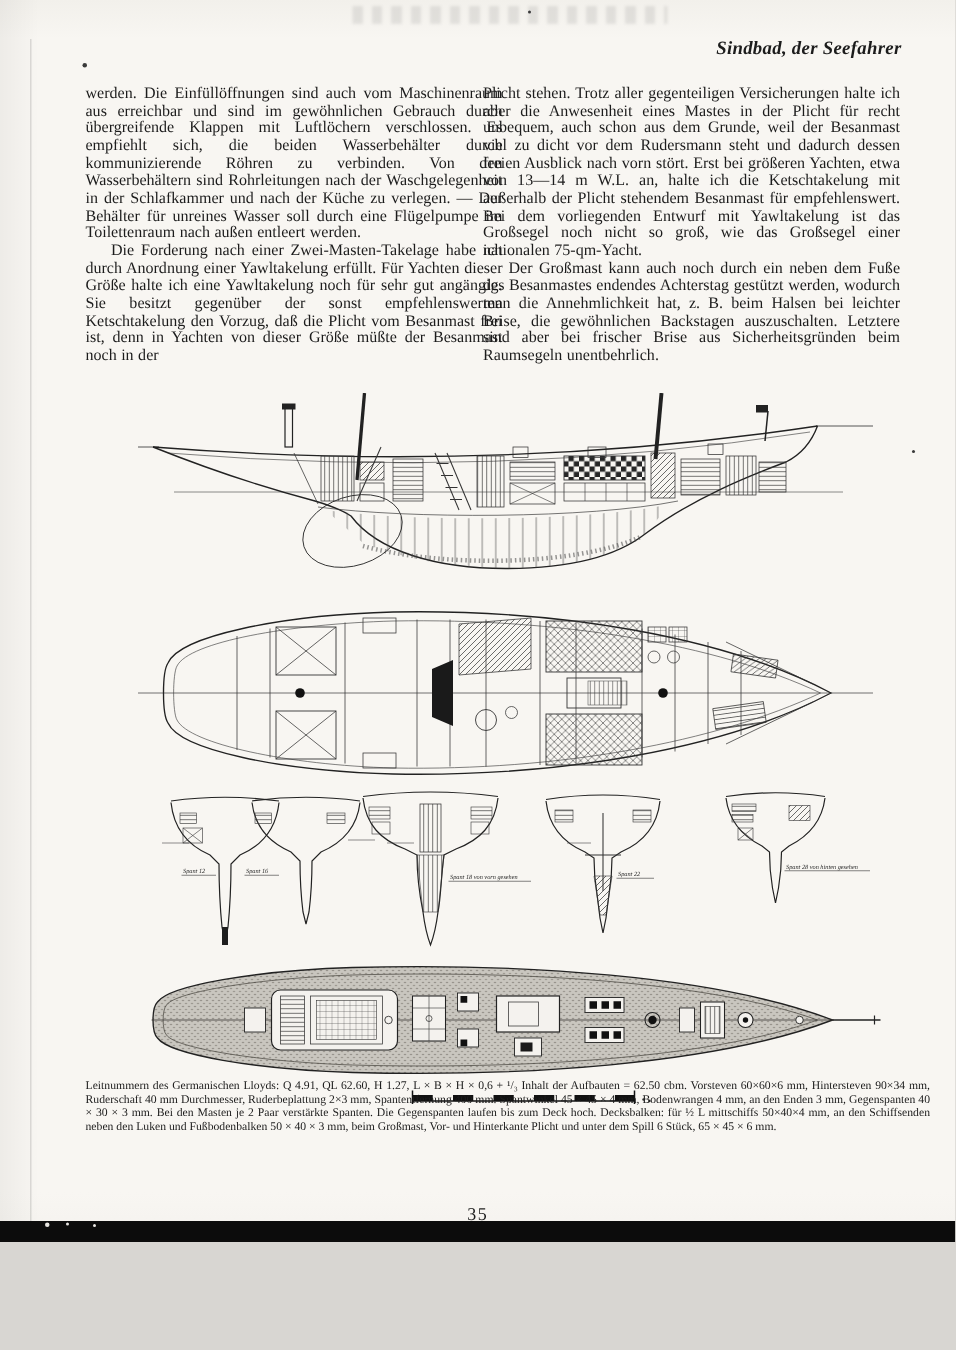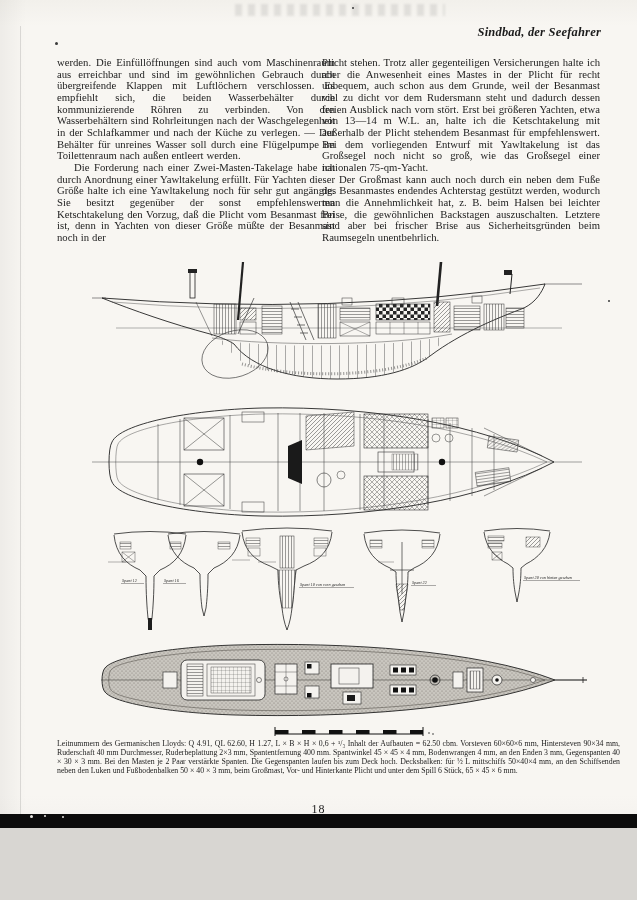--- a/index.html
+++ b/index.html
@@ -15,21 +15,21 @@
     background:repeating-linear-gradient(90deg,#6a6a6a 0 7px,transparent 7px 13px);}
   .speck{position:absolute;border-radius:50%;background:#3a3a3a;}
   .running-header{position:absolute;top:25px;right:36px;font-style:italic;font-weight:600;font-size:12.5px;letter-spacing:.2px;}
   .col{position:absolute;top:57px;width:278px;text-align:justify;font-size:10.7px;line-height:11.65px;word-spacing:.03em;}
   .col p{margin:0;}
   .col p.indent{text-indent:17px;}
   .col-left{left:57px;}
   .col-right{left:322px;}
   .fig{position:absolute;}
   .caption-dims{position:absolute;left:45px;top:736px;width:562px;text-align:center;font-size:9px;line-height:10.6px;}
-  .caption-scantlings{position:absolute;left:57px;top:740px;width:563px;text-align:justify;font-size:7.8px;line-height:8.9px;}
+  .caption-scantlings{position:absolute;left:57px;top:720px;width:563px;text-align:justify;font-size:7.8px;line-height:8.9px;}
   .page-number{position:absolute;left:0;top:802px;width:100%;text-align:center;font-size:12px;letter-spacing:1px;}
   .black-bar{position:absolute;left:0;bottom:0;width:100%;height:14px;background:#0c0c0c;}
   .bar-speck{position:absolute;background:#e8e6e2;border-radius:50%;}
   .watermark{
     position:absolute;right:10px;top:868px;z-index:5;
     font-family:"Liberation Sans", sans-serif;font-weight:bold;font-size:15.5px;letter-spacing:.2px;
     color:#b7dae6;-webkit-text-stroke:1px #1d3d4f;
     text-shadow:0 0 1px #12303f;
   }
   svg{display:block;}
@@ -312,21 +312,21 @@
         <rect x="325" y="92" width="13" height="4"></rect>
     </g>
     <line x1="190" y1="89" x2="190" y2="98" stroke="#111" stroke-width="1"></line>
     <line x1="338" y1="89" x2="338" y2="98" stroke="#111" stroke-width="1"></line>
     <circle cx="344" cy="95" r="0.8" fill="#333"></circle>
       <circle cx="348" cy="96" r="0.8" fill="#333"></circle>
   </svg>
 
   <div class="caption-scantlings">Leitnummern des Germanischen Lloyds: Q 4.91, QL 62.60, H 1.27, L × B × H × 0,6 + ¹/₃ Inhalt der Aufbauten = 62.50 cbm. Vorsteven 60×60×6 mm, Hintersteven 90×34 mm, Ruderschaft 40 mm Durchmesser, Ruderbeplattung 2×3 mm, Spantentfernung 400 mm. Spantwinkel 45 × 45 × 4 mm, Bodenwrangen 4 mm, an den Enden 3 mm, Gegenspanten 40 × 30 × 3 mm. Bei den Masten je 2 Paar verstärkte Spanten. Die Gegenspanten laufen bis zum Deck hoch. Decksbalken: für ½ L mittschiffs 50×40×4 mm, an den Schiffsenden neben den Luken und Fußbodenbalken 50 × 40 × 3 mm, beim Großmast, Vor- und Hinterkante Plicht und unter dem Spill 6 Stück, 65 × 45 × 6 mm.</div>
 
-  <div class="page-number">18</div>
+  <div class="page-number">35</div>
 
   <div class="black-bar"></div>
   <div class="bar-speck" style="left:30px;bottom:10px;width:3px;height:3px;"></div>
   <div class="bar-speck" style="left:44px;bottom:11px;width:2px;height:2px;"></div>
   <div class="bar-speck" style="left:62px;bottom:10px;width:2px;height:2px;"></div>
 
   <div class="watermark">© empfehlenswerten.de</div>
 
 </div>
 

